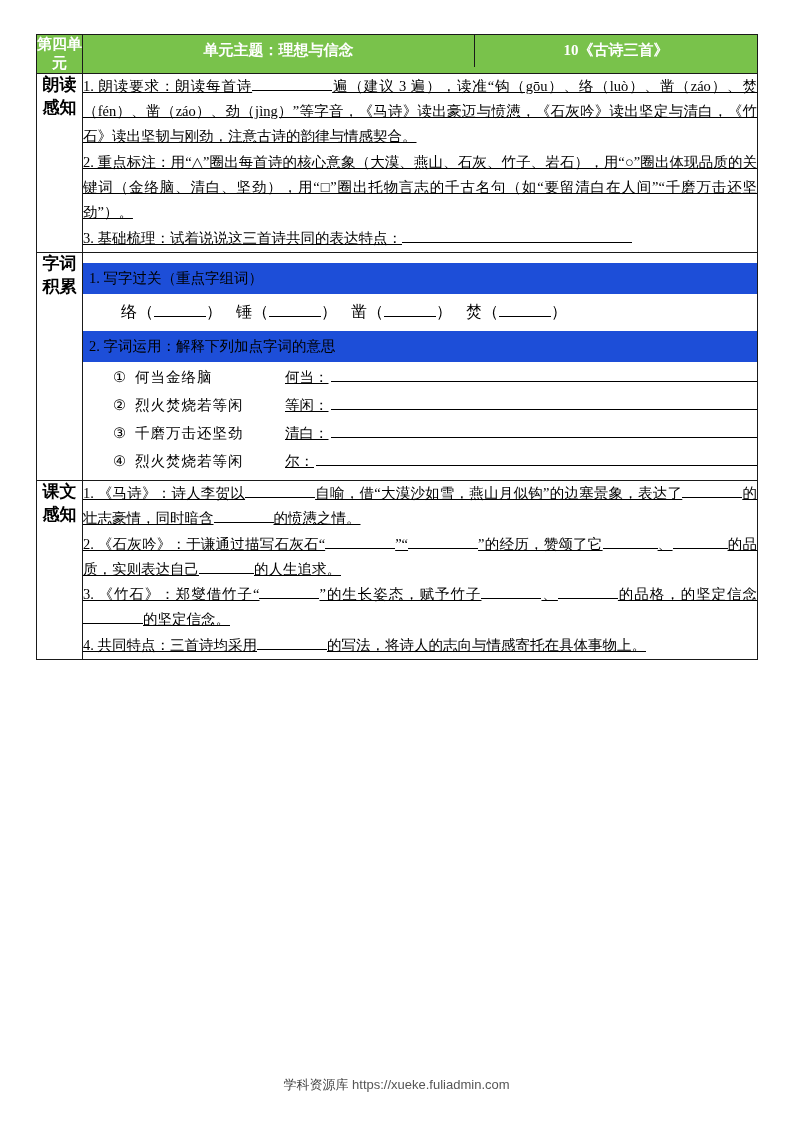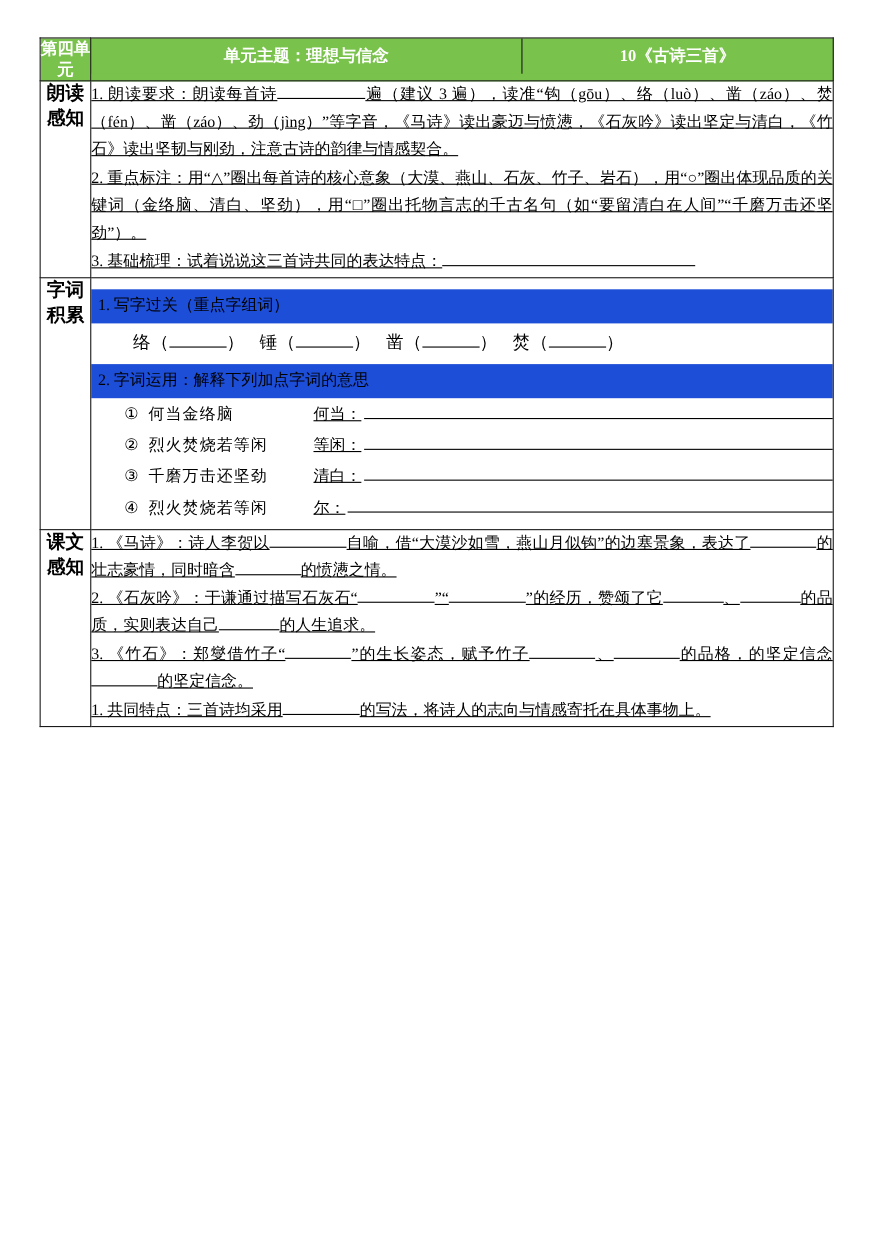--- a/index.html
+++ b/index.html
@@ -248,21 +248,25 @@
         <p>
           <span>1. 《马诗》：诗人李贺以</span><span class="blank b70"></span><span>自喻，借“大漠沙如雪，燕山月似钩”的边塞景象，表达了</span><span class="blank b60"></span><span>的壮志豪情，同时暗含</span><span class="blank b60"></span><span>的愤懑之情。</span>
         </p>
         <p>
           <span>2. 《石灰吟》：于谦通过描写石灰石“</span><span class="blank b70"></span><span>”“</span><span class="blank b70"></span><span>”的经历，赞颂了它</span><span class="blank b55"></span><span>、</span><span class="blank b55"></span><span>的品质，实则表达自己</span><span class="blank b55"></span><span>的人生追求。</span>
         </p>
         <p>
           <span>3. 《竹石》：郑燮借竹子“</span><span class="blank b60"></span><span>”的生长姿态，赋予竹子</span><span class="blank b60"></span><span>、</span><span class="blank b60"></span><span>的品格，的坚定信念</span><span class="blank b60"></span><span>的坚定信念。</span>
         </p>
         <p>
-          <span>1. 共同特点：三首诗均采用</span><span class="blank b70"></span><span>的写法，将诗人的志向与情感寄托在具体事物上。</span>
+          <span>4. 共同特点：三首诗均采用</span><span class="blank b70"></span><span>的写法，将诗人的志向与情感寄托在具体事物上。</span>
         </p>
       </td>
     </tr>
 
   </tbody>
     </table>
 
+  <div class="footer">
+    <span class="tag">学科资源库</span>
+    <span>https://xueke.fuliadmin.com</span>
+  </div>
 </div>
 
 </body></html>

